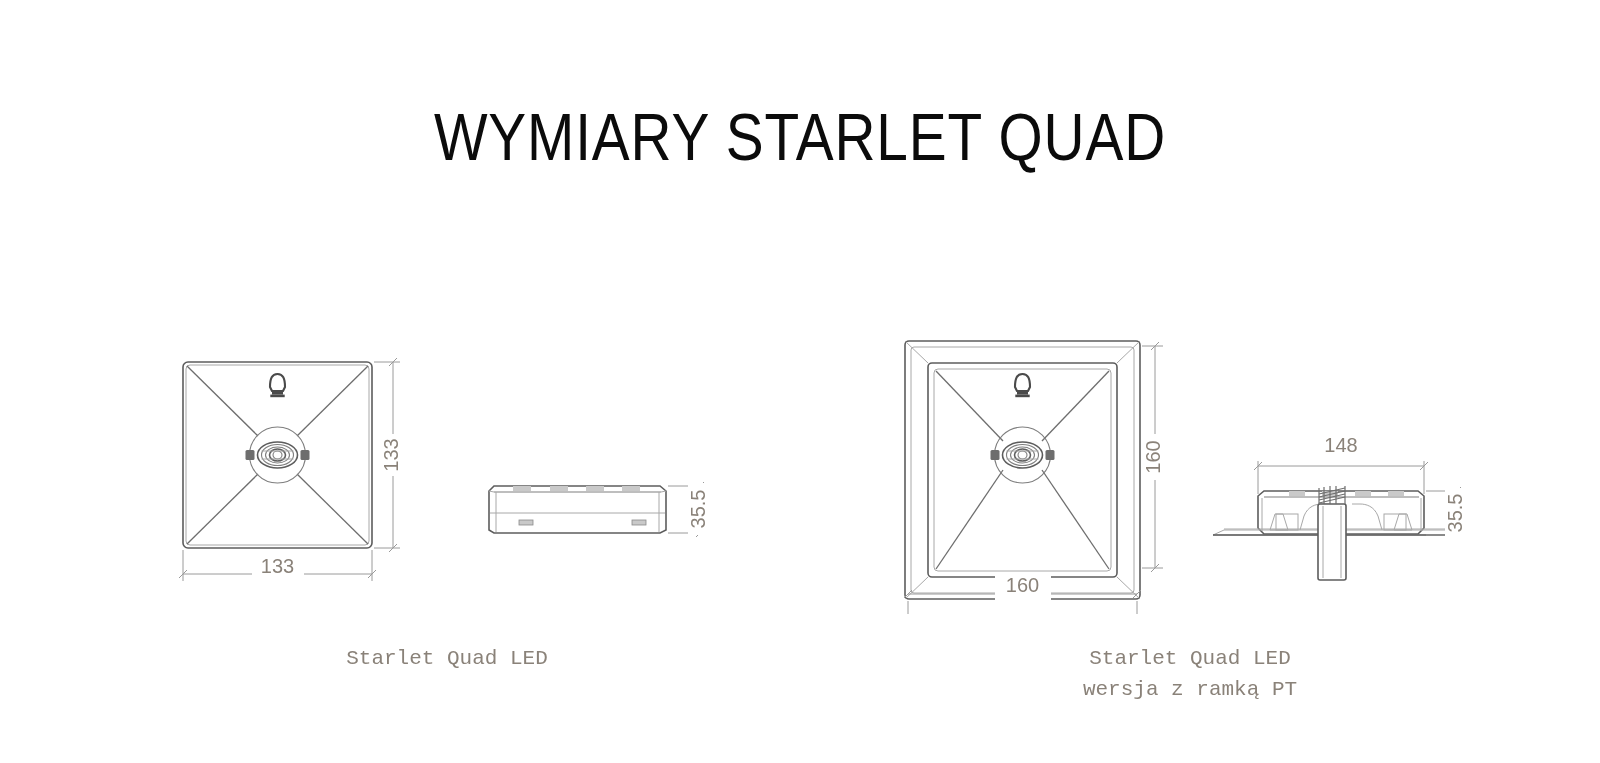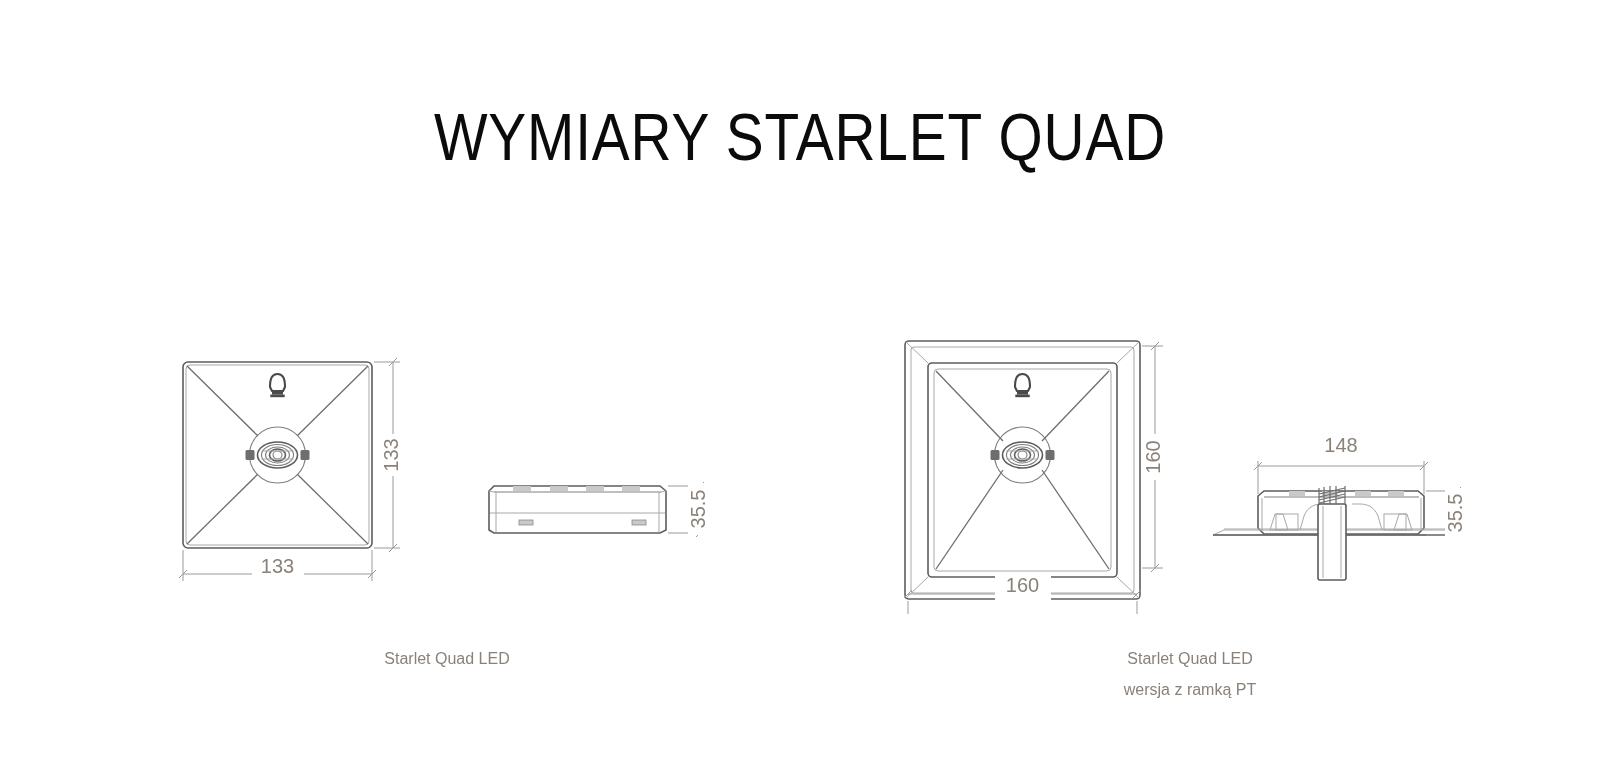--- a/index.html
+++ b/index.html
@@ -40,25 +40,25 @@
     font-weight: 400;
     transform: scaleX(0.86);
     transform-origin: center top;
     white-space: nowrap;
   }
 
   
   .caption {
     position: absolute;
     color: #8a8279;
-    font-size: 16px;
+    font-size: 21px;
     line-height: 31px;
     text-align: center;
     white-space: pre-line;
-    font-family: Liberation Sans, sans-serif;
+    font-family: Liberation Mono, monospace;
   }
   #caption-left  { left: 297px; top: 607px; width: 300px; }
   #caption-right { left: 1040px; top: 607px; width: 300px; }
 
   
   .dwg {
     position: absolute;
     left: 0; top: 0;
     width: 1600px;
     height: 763px;

